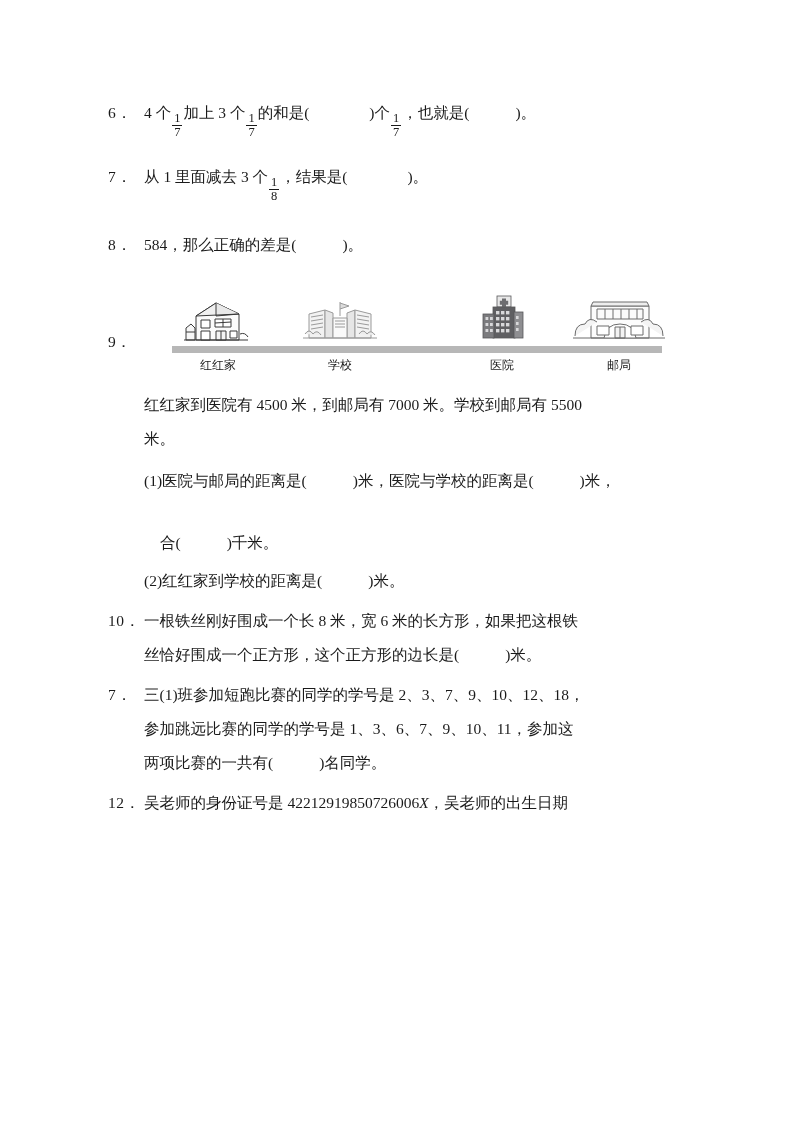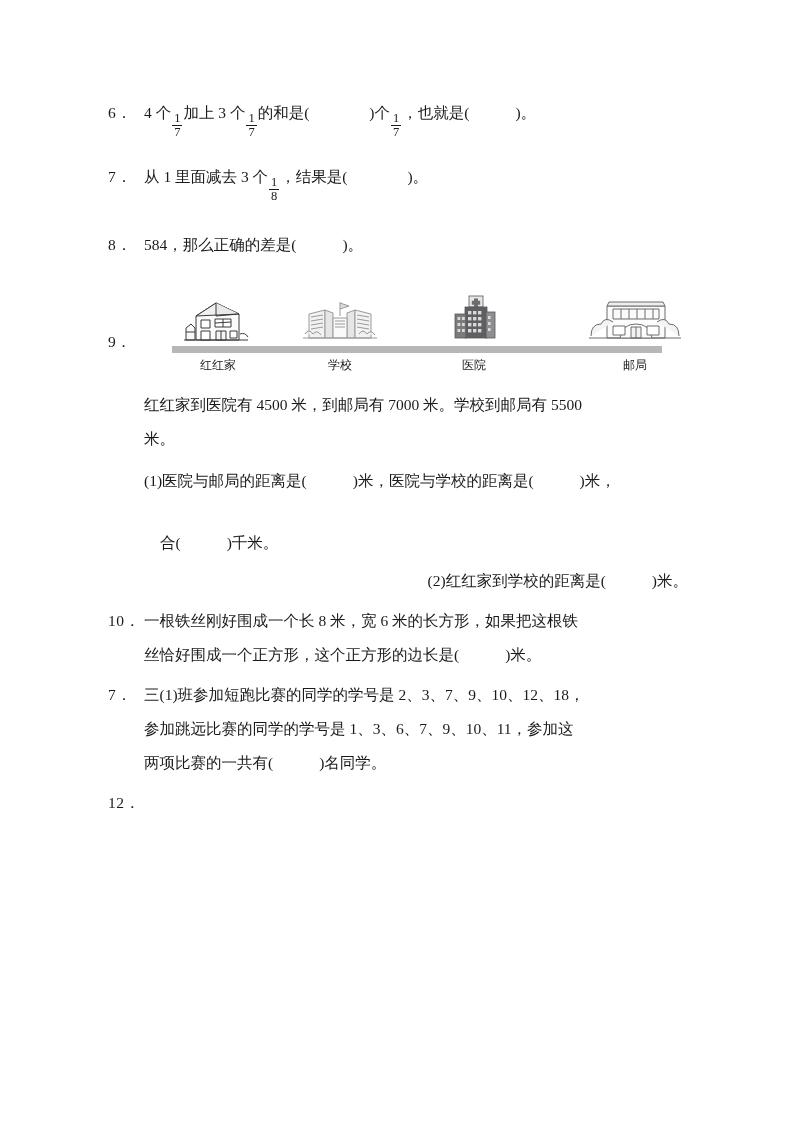--- a/index.html
+++ b/index.html
@@ -128,22 +128,22 @@
     position: absolute;
     bottom: 0;
     left: 50%;
     transform: translateX(-50%);
     font-size: 12px;
     white-space: nowrap;
     line-height: 18px;
   }
   .spot-home   { left: 28px;  width: 92px; height: 86px; }
   .spot-school { left: 150px; width: 92px; height: 86px; }
-  .spot-hosp   { left: 284px; width: 92px; height: 86px; }
-  .spot-post   { left: 436px; width: 110px; height: 86px; }
+  .spot-hosp   { left: 312px; width: 92px; height: 86px; }
+  .spot-post   { left: 420px; width: 110px; height: 86px; }
 </style>
 </head>
 <body>
 
 <div class="page">
   <div class="content">
 
     <div class="q">
       <div class="q-num">6．</div>
       <div class="q-body">
@@ -310,21 +310,21 @@
       <div class="q-body">
         <div class="q-line">
           <span>(1)</span><span>医院与邮局的距离是(</span><span class="blank"><span class="gap gap-md"></span></span><span>)米，医院与学校的距离是(</span><span class="blank"><span class="gap gap-md"></span></span><span>)米，</span>
         </div>
         <div class="q-line" style="padding-left:16px;margin-top:28px;">
           <span>合(</span><span class="blank"><span class="gap gap-md"></span></span><span>)千米。</span>
         </div>
       </div>
     </div>
 
-    <div class="q" style="margin-bottom:6px;text-align:right;">
+    <div class="q" style="margin-bottom:6px;">
       <div class="q-num"></div>
       <div class="q-body">
         <div class="q-line">
           <span>(2)</span><span>红红家到学校的距离是(</span><span class="blank"><span class="gap gap-md"></span></span><span>)米。</span>
         </div>
       </div>
     </div>
 
     <div class="q" style="margin-bottom:6px;">
       <div class="q-num wide">10．</div>
@@ -343,17 +343,20 @@
         <div class="q-line">参加跳远比赛的同学的学号是 1、3、6、7、9、10、11，参加这</div>
         <div class="q-line">
           <span>两项比赛的一共有(</span><span class="blank"><span class="gap gap-md"></span></span><span>)名同学。</span>
         </div>
       </div>
     </div>
 
     <div class="q" style="margin-bottom:6px;">
       <div class="q-num wide">12．</div>
       <div class="q-body">
+        <div class="q-line">
+          <span>吴老师的身份证号是 </span><span class="num-txt">42212919850726006</span><span class="ital">X</span><span>，吴老师的出生日期</span>
+        </div>
       </div>
     </div>
 
   </div>
 </div>
 
 </body></html>

